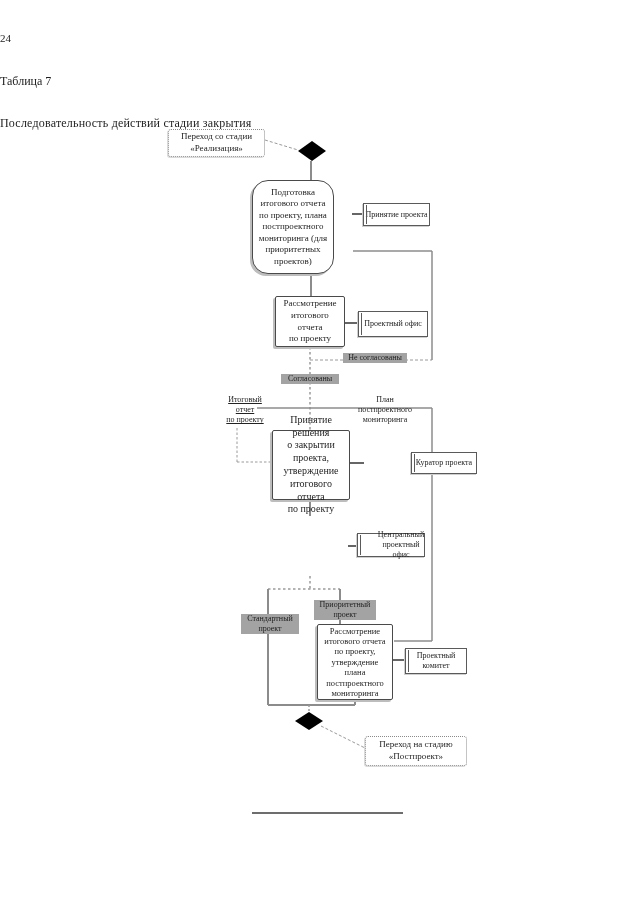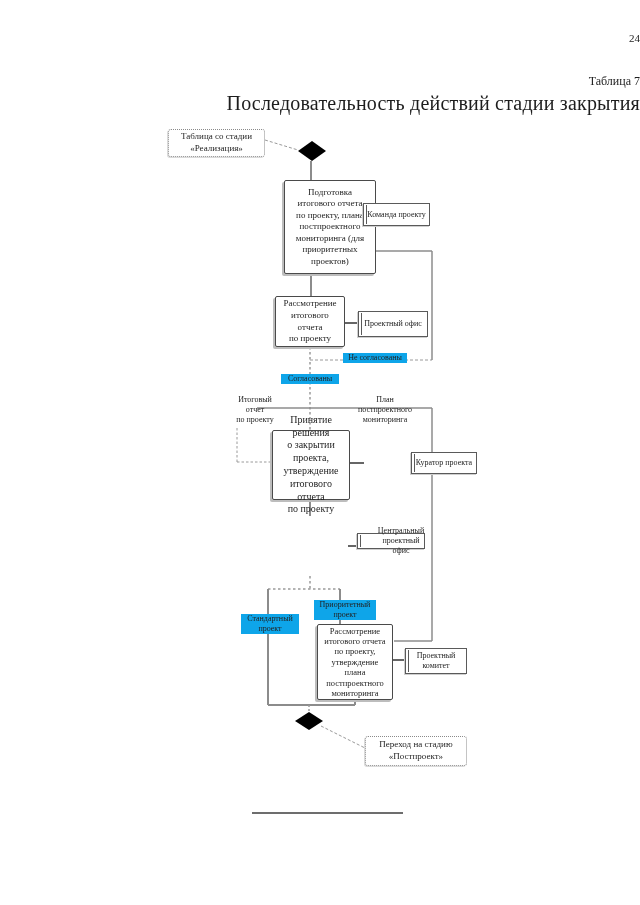--- a/index.html
+++ b/index.html
@@ -1,34 +1,34 @@
 <!DOCTYPE html>
 <html><head>
 <meta charset="utf-8">
 <style>
   html,body{margin:0;padding:0;background:#fff;}
   #page{position:relative;width:640px;height:905px;background:#ffffff;
         font-family:"Liberation Serif","DejaVu Serif",serif;color:#1d1d1d;overflow:hidden;}
-  .center-text{position:absolute;left:0;width:640px;text-align:right;}
+  .center-text{position:absolute;left:0;width:640px;text-align:left;}
   #page-number{top:32px;font-size:11px;}
   #table-caption{top:74px;font-size:12px;}
-  #chart-title{top:92px;font-size:20px;letter-spacing:.2px;}
+  #chart-title{top:116px;font-size:12px;letter-spacing:.2px;}
   svg.connectors{position:absolute;left:0;top:0;z-index:1;}
   .node{position:absolute;z-index:2;display:flex;align-items:center;justify-content:center;
         text-align:center;white-space:pre-line;box-sizing:border-box;background:#fff;}
   .process{border:1px solid #4a4a4a;border-radius:2px;font-size:9px;line-height:1.28;
            box-shadow:-2px 2px 0 #bdbdbd;padding:2px;}
   .actor{border:1px solid #5a5a5a;font-size:8px;line-height:1.25;
          box-shadow:-1px 1px 0 #cfcfcf;}
   .actor::after{content:"";position:absolute;left:2px;top:1px;bottom:1px;border-left:1px solid #5a5a5a;}
   .terminator{border:1px dotted #8a8a8a;border-radius:3px;font-size:9px;line-height:1.3;
               box-shadow:-1px 1px 0 #d9d9d9;}
   .flow-label{position:absolute;z-index:3;font-size:8px;line-height:1.28;text-align:center;
               white-space:pre-line;color:#222;}
-  .bg-white{background:#0ea5e9;}
+  .bg-white{background:#a3a3a3;}
 </style>
 </head>
 <body>
 
 <div id="page">
 
   <div id="page-number" class="center-text">24</div>
   <div id="table-caption" class="center-text">Таблица 7</div>
   <div id="chart-title" class="center-text">Последовательность действий стадии закрытия</div>
 
@@ -69,26 +69,26 @@
 
     <line x1="352" y1="214" x2="364" y2="214" stroke="#666" stroke-width="2"></line>
     <line x1="345" y1="323" x2="359" y2="323" stroke="#666" stroke-width="2"></line>
     <line x1="350" y1="463" x2="364" y2="463" stroke="#666" stroke-width="2"></line>
     <line x1="348" y1="546" x2="358" y2="546" stroke="#666" stroke-width="2"></line>
     <line x1="393" y1="660" x2="406" y2="660" stroke="#666" stroke-width="2"></line>
 
     <line x1="252" y1="813" x2="403" y2="813" stroke="#3d3d3d" stroke-width="1.5"></line>
   </svg>
 
-  <div class="node terminator" style="left:168px;top:129px;width:97px;height:28px;">Таблица со стадии
+  <div class="node terminator" style="left:168px;top:129px;width:97px;height:28px;">Переход со стадии
 «Реализация»</div>
   <div class="node terminator" style="left:365px;top:736px;width:102px;height:30px;">Переход на стадию
 «Постпроект»</div>
 
-  <div class="node process" style="left:284px;top:180px;width:92px;height:94px;">Подготовка
+  <div class="node process" style="left:252px;top:180px;width:82px;height:94px;border-radius:16px;">Подготовка
 итогового отчета
 по проекту, плана
 постпроектного
 мониторинга (для
 приоритетных
 проектов)</div>
   <div class="node process" style="left:275px;top:296px;width:70px;height:51px;">Рассмотрение
 итогового отчета
 по проекту</div>
   <div class="node process" style="left:272px;top:430px;width:78px;height:70px;font-size:10px;">Принятие решения
@@ -98,31 +98,31 @@
 итогового отчета
 по проекту</div>
   <div class="node process" style="left:317px;top:624px;width:76px;height:76px;font-size:8.5px;line-height:1.22;">Рассмотрение
 итогового отчета
 по проекту,
 утверждение
 плана
 постпроектного
 мониторинга</div>
 
-  <div class="node actor" style="left:363px;top:203px;width:67px;height:23px;">Команда проекту</div>
+  <div class="node actor" style="left:363px;top:203px;width:67px;height:23px;">Принятие проекта</div>
   <div class="node actor" style="left:358px;top:311px;width:70px;height:26px;">Проектный офис</div>
   <div class="node actor" style="left:363px;top:452px;width:66px;height:22px;margin-left:48px;">Куратор проекта</div>
-  <div class="node actor" style="left:357px;top:533px;width:68px;height:16px;padding-left:20px;">Центральный
+  <div class="node actor" style="left:357px;top:533px;width:68px;height:24px;padding-left:20px;">Центральный
 проектный офис</div>
   <div class="node actor" style="left:405px;top:648px;width:62px;height:26px;">Проектный
 комитет</div>
 
   <div class="flow-label bg-white" style="left:343px;top:353px;width:64px;">Не согласованы</div>
   <div class="flow-label bg-white" style="left:281px;top:374px;width:58px;">Согласованы</div>
-  <div class="flow-label" style="left:232px;top:395px;width:46px;">Итоговый
+  <div class="flow-label" style="left:222px;top:395px;width:46px;text-decoration:underline;">Итоговый
 отчет
 по проекту</div>
   <div class="flow-label" style="left:350px;top:395px;width:70px;">План
 постпроектного
 мониторинга</div>
   <div class="flow-label bg-white" style="left:241px;top:614px;width:58px;">Стандартный
 проект</div>
   <div class="flow-label bg-white" style="left:314px;top:600px;width:62px;">Приоритетный
 проект</div>
 

